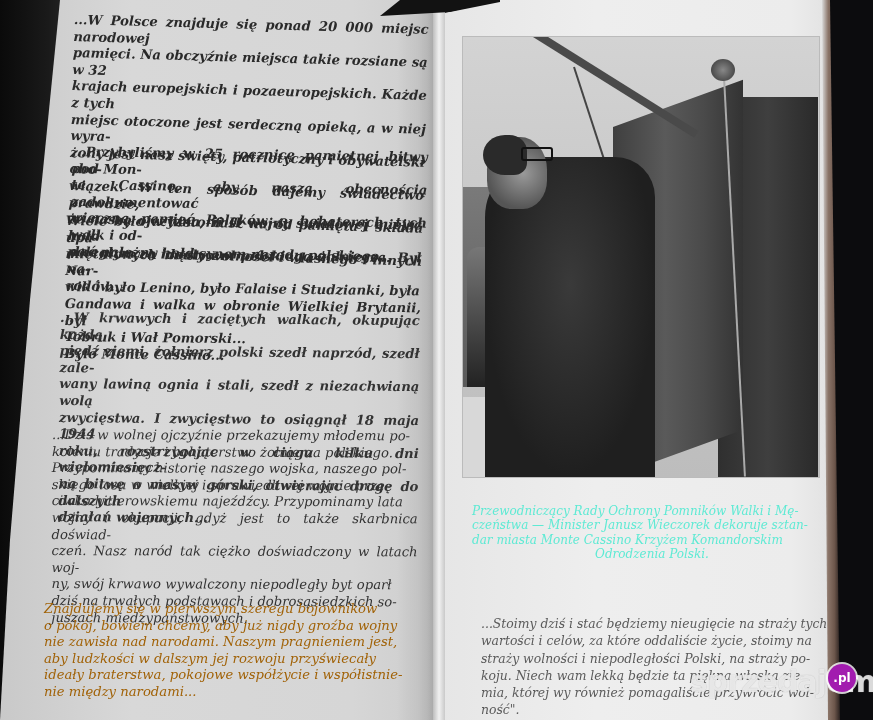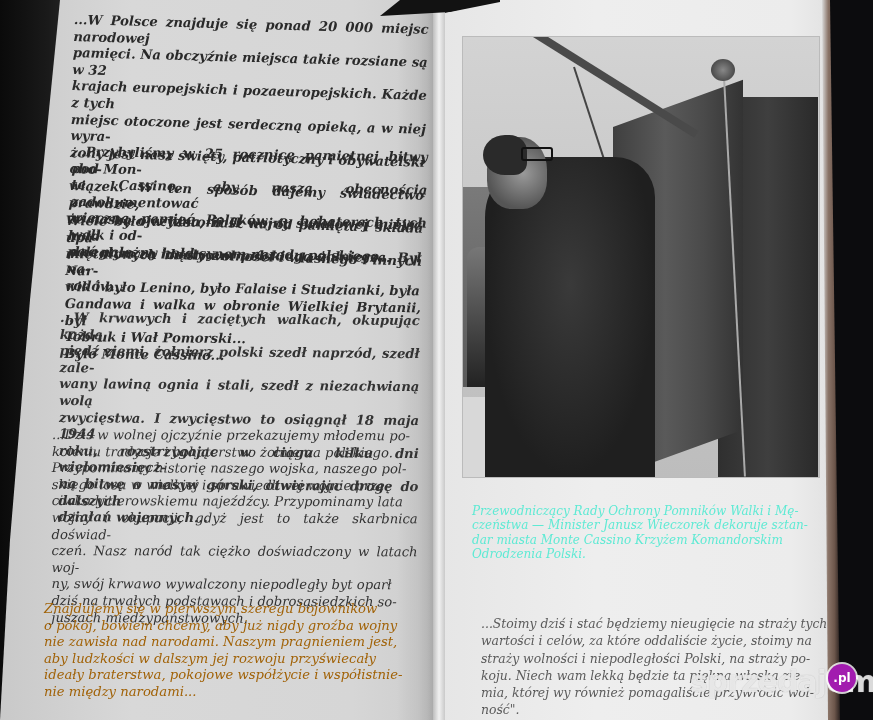--- a/index.html
+++ b/index.html
@@ -81,21 +81,21 @@
   .photo .rope { position:absolute; left:260px; top:40px; width:2px; height:400px; background:#aaa; transform: rotate(-3deg); transform-origin: top; }
   .photo .rope2 { position:absolute; left:110px; top:30px; width:2px; height:130px; background:#444; transform: rotate(-18deg); transform-origin: top; }
   .photo .bystander { position:absolute; left:4px; top:210px; width:30px; height:140px; background: linear-gradient(180deg,#777,#222); border-radius: 12px 12px 0 0; }
 
   .caption {
     position: absolute; left: 464px; top: 496px; width: 360px;
     margin: 8px; font-style: italic; color: #5eead4;
     font-size: 12px; line-height: 14.4px; text-align: justify;
     white-space: pre-line;
   }
-  .caption .last { display:block; }
+  .caption .last { display:block; text-align:center; }
 
   .quote {
     position: absolute; left: 465px; top: 599px; width: 358px;
     margin: 16px; font-style: italic; color: #5a5a5a;
     font-size: 12.4px; line-height: 17.3px; text-align: justify;
     white-space: pre-line;
   }
 
   
   .watermark {

